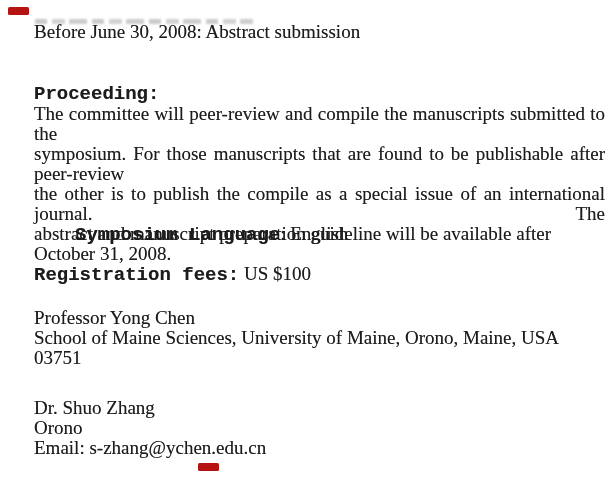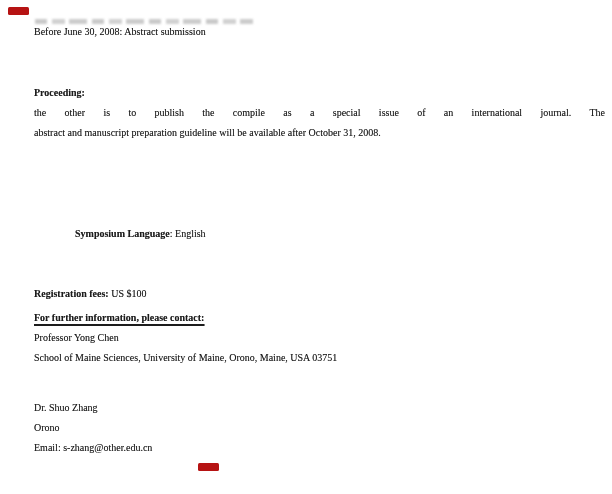--- a/index.html
+++ b/index.html
@@ -3,28 +3,28 @@
 <meta charset="utf-8">
 <style>
   html,body{margin:0;padding:0;}
   body{
     width:612px;height:494px;position:relative;overflow:hidden;
     background:#ffffff;
     font-family:"Liberation Serif","DejaVu Serif",serif;
   }
   .abs{position:absolute;}
   .txt{
-    font-size:10px;line-height:20px;color:#1c1c1c;
+    font-size:19px;line-height:20px;color:#1c1c1c;
     text-shadow:0 0 .6px rgba(30,30,30,.5);
     -webkit-font-smoothing:antialiased;
   }
   .block{left:34px;width:571px;}
   .jl{text-align:justify;text-align-last:justify;}
   .lastline{text-align:left;}
-  b{font-weight:bold;}
+  b{font-weight:bold;font-family:Liberation Mono, monospace;}
   .uline{
     text-decoration:underline;
     text-decoration-thickness:1.8px;
     text-underline-offset:2.5px;
   }
   .ghost-line{
     left:35px;top:19px;width:218px;height:5px;
     filter:blur(1.3px);opacity:.45;
     background:repeating-linear-gradient(90deg,
       #8a8a8a 0 12px,transparent 12px 17px,
@@ -42,35 +42,36 @@
 
 <div class="abs redmark redmark-top"></div>
 <div class="abs redmark redmark-bottom"></div>
 
 <div class="abs txt block" style="top:22px;">
   <div>Before June 30, 2008: Abstract submission</div>
 </div>
 
 <div class="abs txt block" style="top:83px;">
   <div><b>Proceeding:</b></div>
+  <div class="jl">The committee will peer-review and compile the manuscripts submitted to the</div>
+  <div class="jl">symposium. For those manuscripts that are found to be publishable after peer-review</div>
   <div class="jl">the other is to publish the compile as a special issue of an international journal. The</div>
   <div class="lastline">abstract and manuscript preparation guideline will be available after October 31, 2008.</div>
 </div>
 
 <div class="abs txt block" style="top:224px;margin-left:41px;">
   <b>Symposium Language</b><span>: English</span>
 </div>
 
-<div class="abs txt block" style="top:284px;">
+<div class="abs txt block" style="top:264px;">
   <b>Registration fees:</b><span> US $100</span>
 </div>
 
 <div class="abs txt block" style="top:308px;">
-  <div><b class="uline">For further information, please contact:</b></div>
   <div>Professor Yong Chen</div>
   <div>School of Maine Sciences, University of Maine, Orono, Maine, USA 03751</div>
 </div>
 
 <div class="abs txt block" style="top:398px;">
   <div>Dr. Shuo Zhang</div>
   <div>Orono</div>
-  <div>Email: s-zhang@other.edu.cn</div>
+  <div>Email: s-zhang@ychen.edu.cn</div>
 </div>
 
 </body></html>

